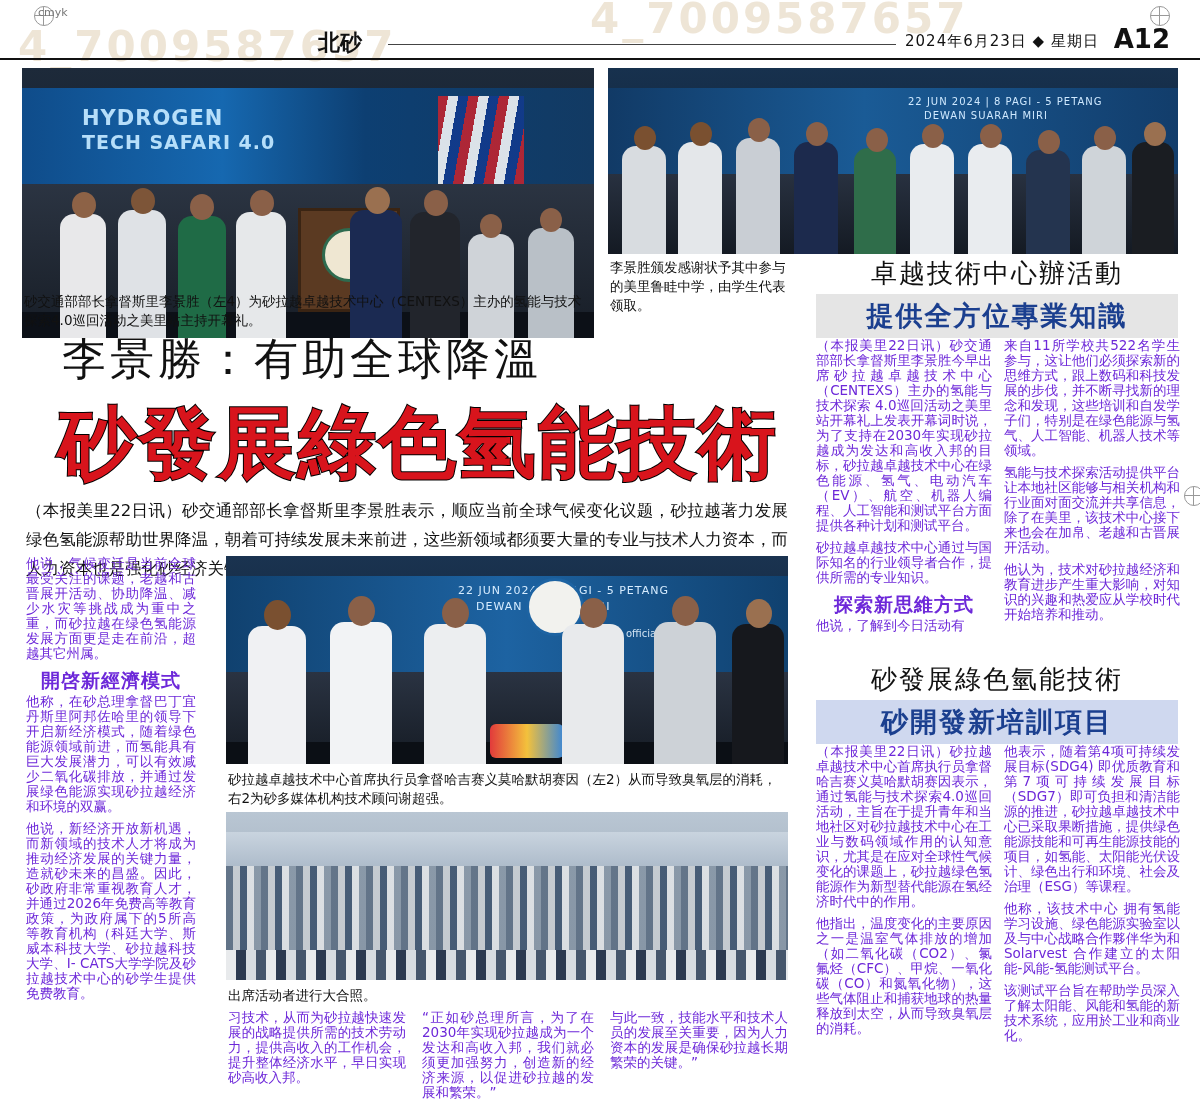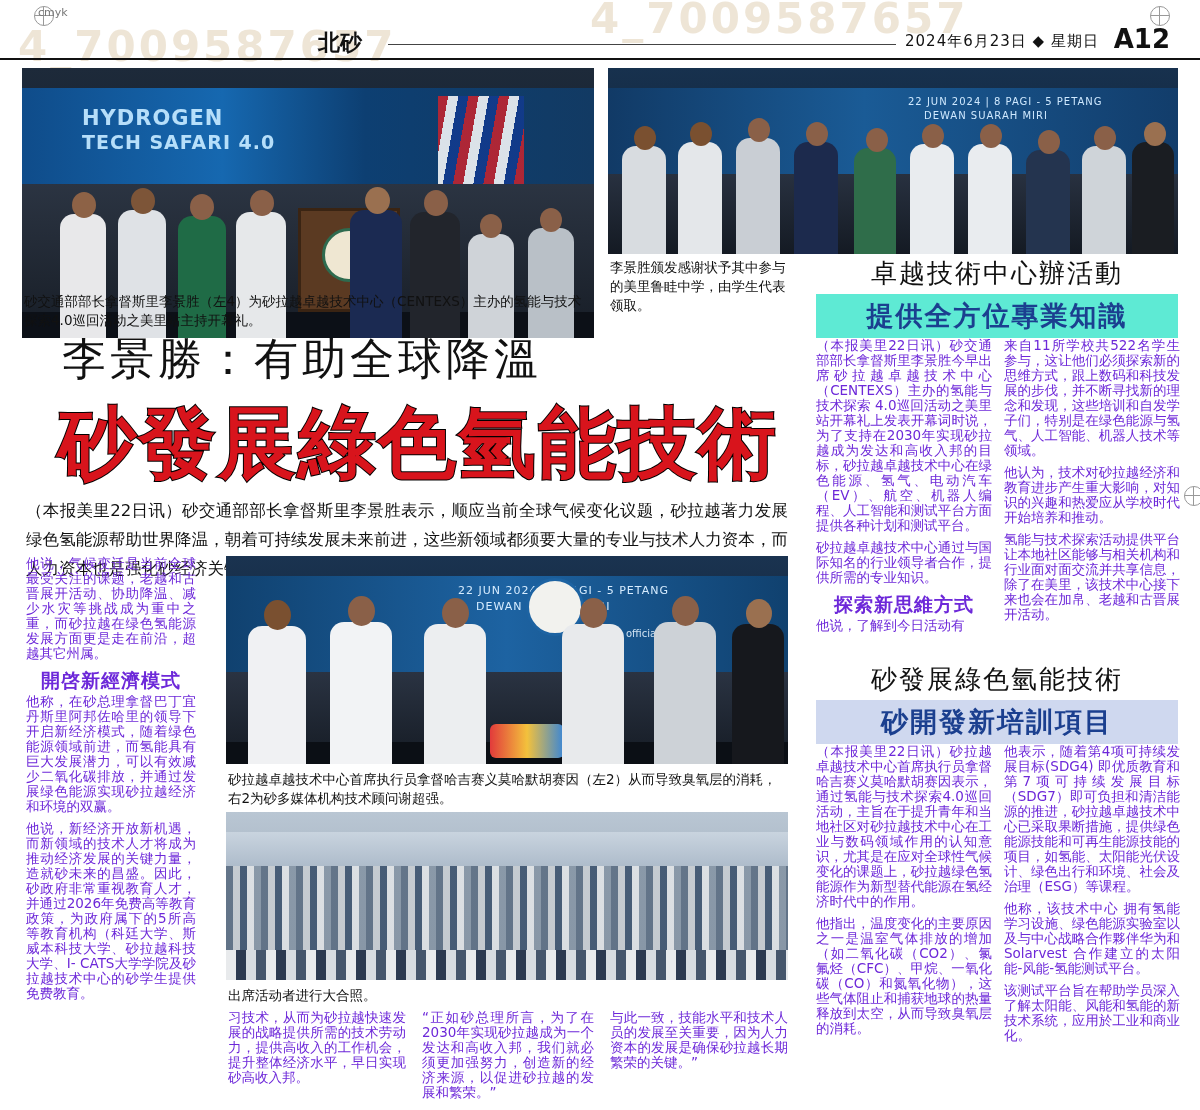--- a/index.html
+++ b/index.html
@@ -187,21 +187,21 @@
     <div class="head" style="left:430px;bottom:100px;width:22px;height:24px;background:#8a6048;"></div>
     <div class="person" style="left:474px;width:44px;height:108px;background:#cfd4d9;"></div>
     <div class="head" style="left:486px;bottom:104px;width:22px;height:24px;background:#8a6048;"></div>
     <div class="person" style="left:524px;width:42px;height:112px;background:#1a1d22;"></div>
     <div class="head" style="left:536px;bottom:108px;width:22px;height:24px;background:#9a7050;"></div>
   </div>
 </div>
 <div class="cap" style="left:610px;top:258px;width:178px;">李景胜颁发感谢状予其中参与的美里鲁眭中学，由学生代表领取。</div>
 
 <div class="kicker" style="left:814px;top:256px;width:366px;font-size:26px;text-align:center;letter-spacing:2px;">卓越技術中心辦活動</div>
-<div style="position:absolute;left:816px;top:294px;width:362px;font-family:'DejaVu Serif',serif;font-weight:bold;font-size:27px;color:#1b3f8f;background:#5eead4;text-align:center;padding:4px 0;letter-spacing:2px;">提供全方位專業知識</div>
+<div style="position:absolute;left:816px;top:294px;width:362px;font-family:'DejaVu Serif',serif;font-weight:bold;font-size:27px;color:#1b3f8f;background:#e5e5e5;text-align:center;padding:4px 0;letter-spacing:2px;">提供全方位專業知識</div>
 
 <div class="kicker" style="left:62px;top:330px;font-size:44px;letter-spacing:4px;">李景勝：有助全球降溫</div>
 <div class="bigred" style="left:58px;top:392px;font-size:78px;">砂發展綠色氫能技術</div>
 
 <div class="lead" style="left:26px;top:496px;width:762px;">（本报美里22日讯）砂交通部部长拿督斯里李景胜表示，顺应当前全球气候变化议题，砂拉越著力发展绿色氢能源帮助世界降温，朝着可持续发展未来前进，这些新领域都须要大量的专业与技术人力资本，而人力资本也是强化砂经济关键，为实现高收入邦的目标奠定基础。</div>
 
 <div class="col" style="left:26px;top:556px;width:170px;">
   <p class="para">他说，气候变迁是当前全球最受关注的课题，老越和古晋展开活动、协助降温、减少水灾等挑战成为重中之重，而砂拉越在绿色氢能源发展方面更是走在前沿，超越其它州属。</p>
   <div class="sub">開啓新經濟模式</div>
   <p class="para">他称，在砂总理拿督巴丁宜丹斯里阿邦佐哈里的领导下开启新经济模式，随着绿色能源领域前进，而氢能具有巨大发展潜力，可以有效减少二氧化碳排放，并通过发展绿色能源实现砂拉越经济和环境的双赢。</p>
@@ -268,22 +268,22 @@
 <div style="position:absolute;left:816px;top:700px;width:362px;font-family:'DejaVu Serif',serif;font-weight:bold;font-size:27px;color:#1b3f8f;background:#cfd8ef;text-align:center;padding:4px 0;letter-spacing:2px;">砂開發新培訓項目</div>
 
 <div class="col" style="left:816px;top:744px;width:176px;">
   <p class="para">（本报美里22日讯）砂拉越卓越技术中心首席执行员拿督哈吉赛义莫哈默胡赛因表示，通过氢能与技术探索4.0巡回活动，主旨在于提升青年和当地社区对砂拉越技术中心在工业与数码领域作用的认知意识，尤其是在应对全球性气候变化的课题上，砂拉越绿色氢能源作为新型替代能源在氢经济时代中的作用。</p>
   <p class="para">他指出，温度变化的主要原因之一是温室气体排放的增加（如二氧化碳（CO2）、氯氟烃（CFC）、甲烷、一氧化碳（CO）和氮氧化物），这些气体阻止和捕获地球的热量释放到太空，从而导致臭氧层的消耗。</p>
 
 </div>
 
 <div class="col" style="left:1004px;top:338px;width:176px;">
   <p class="para">来自11所学校共522名学生参与，这让他们必须探索新的思维方式，跟上数码和科技发展的步伐，并不断寻找新的理念和发现，这些培训和自发学子们，特别是在绿色能源与氢气、人工智能、机器人技术等领域。</p>
+  <p class="para">氢能与技术探索活动提供平台让本地社区能够与相关机构和行业面对面交流并共享信息，除了在美里，该技术中心接下来也会在加帛、老越和古晋展开活动。</p>
   <p class="para">他认为，技术对砂拉越经济和教育进步产生重大影响，对知识的兴趣和热爱应从学校时代开始培养和推动。</p>
-  <p class="para">氢能与技术探索活动提供平台让本地社区能够与相关机构和行业面对面交流并共享信息，除了在美里，该技术中心接下来也会在加帛、老越和古晋展开活动。</p>
 </div>
 <div class="col" style="left:1004px;top:744px;width:176px;">
   <p class="para">他表示，随着第4项可持续发展目标(SDG4) 即优质教育和第7项可持续发展目标（SDG7）即可负担和清洁能源的推进，砂拉越卓越技术中心已采取果断措施，提供绿色能源技能和可再生能源技能的项目，如氢能、太阳能光伏设计、绿色出行和环境、社会及治理（ESG）等课程。</p>
   <p class="para">他称，该技术中心 拥有氢能学习设施、绿色能源实验室以及与中心战略合作夥伴华为和 Solarvest 合作建立的太阳能-风能-氢能测试平台。</p>
   <p class="para">该测试平台旨在帮助学员深入了解太阳能、风能和氢能的新技术系统，应用於工业和商业化。</p>
 
 </div>
 
 <div class="reg-mark" style="right:-4px;top:486px;"></div>
 

